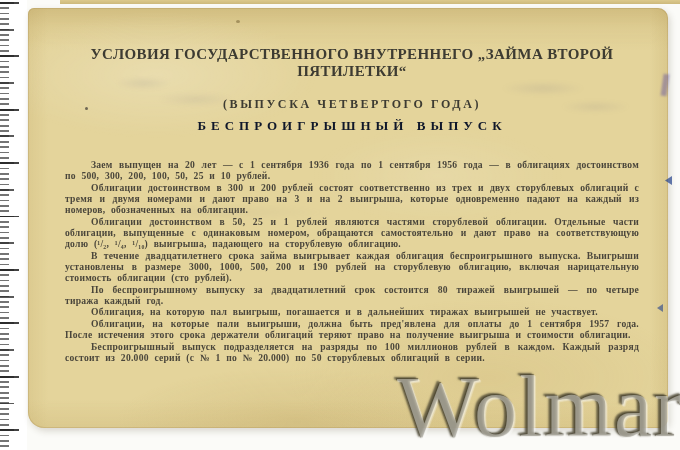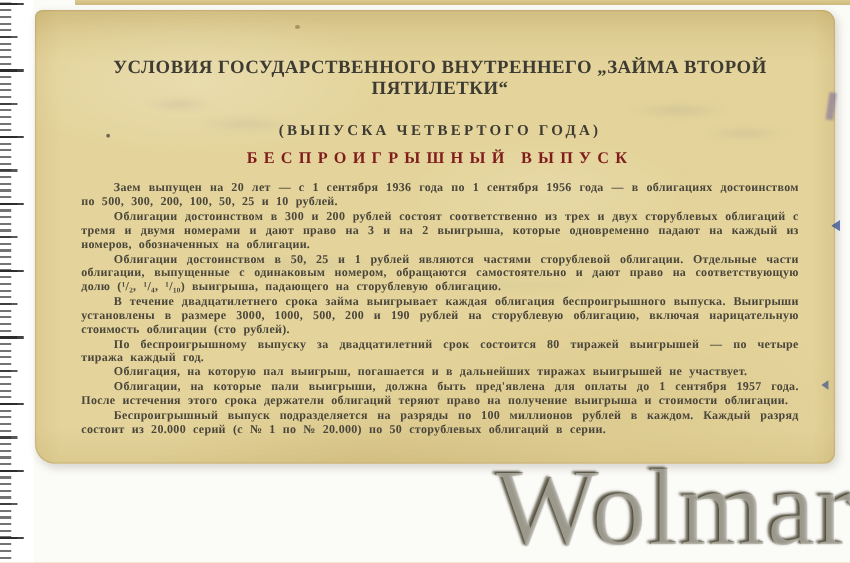--- a/index.html
+++ b/index.html
@@ -26,21 +26,21 @@
 
   
   .top-strip{
     position:absolute;left:60px;top:0;width:620px;height:4px;
     background:linear-gradient(180deg,#dcc98d,#cdb97c);
     z-index:1;
   }
 
   
   .paper{
-    position:absolute;left:28px;top:8px;width:640px;height:363px;
+    position:absolute;left:28px;top:8px;width:640px;height:420px;
     background:#e4d49b;
     border-radius:6px 10px 9px 16px;
     box-shadow: inset 0 0 0 1px rgba(150,120,60,.22), 2px 3px 7px rgba(60,50,20,.18);
     z-index:3;
   }
   .paper-texture{
     position:absolute;inset:0;border-radius:inherit;pointer-events:none;
     background:
       radial-gradient(230px 90px at 20% 16%, rgba(255,255,250,.20), transparent 70%),
       radial-gradient(180px 70px at 64% 40%, rgba(255,255,250,.12), transparent 70%),
@@ -86,24 +86,24 @@
   .title-1{
     margin:38px 0 0 0;text-align:center;
     font-size:15px;font-weight:bold;letter-spacing:.4px;color:#3d3b32;
   }
   .title-2{
     margin:17px 0 0 0;text-align:center;
     font-size:12px;font-weight:bold;letter-spacing:2.6px;color:#3d3b32;
   }
   .title-3{
     margin:6px 0 0 0;text-align:center;
-    font-size:13px;font-weight:bold;letter-spacing:5px;color:#7f1d1d;
+    font-size:13px;font-weight:bold;letter-spacing:5px;color:#0f172a;
   }
   .bodytext{
-    margin-top:11px;
+    margin-top:25px;
     font-size:9.6px;line-height:11.35px;font-weight:bold;
     text-align:justify;word-spacing:3px;letter-spacing:.25px;
     color:#4a463b;
   }
   .bodytext p{margin:0;text-indent:26px;}
   .imprint{
     margin-top:6px;text-align:center;
     font-size:8.6px;font-weight:bold;letter-spacing:1.4px;color:#4a463b;
   }
 

